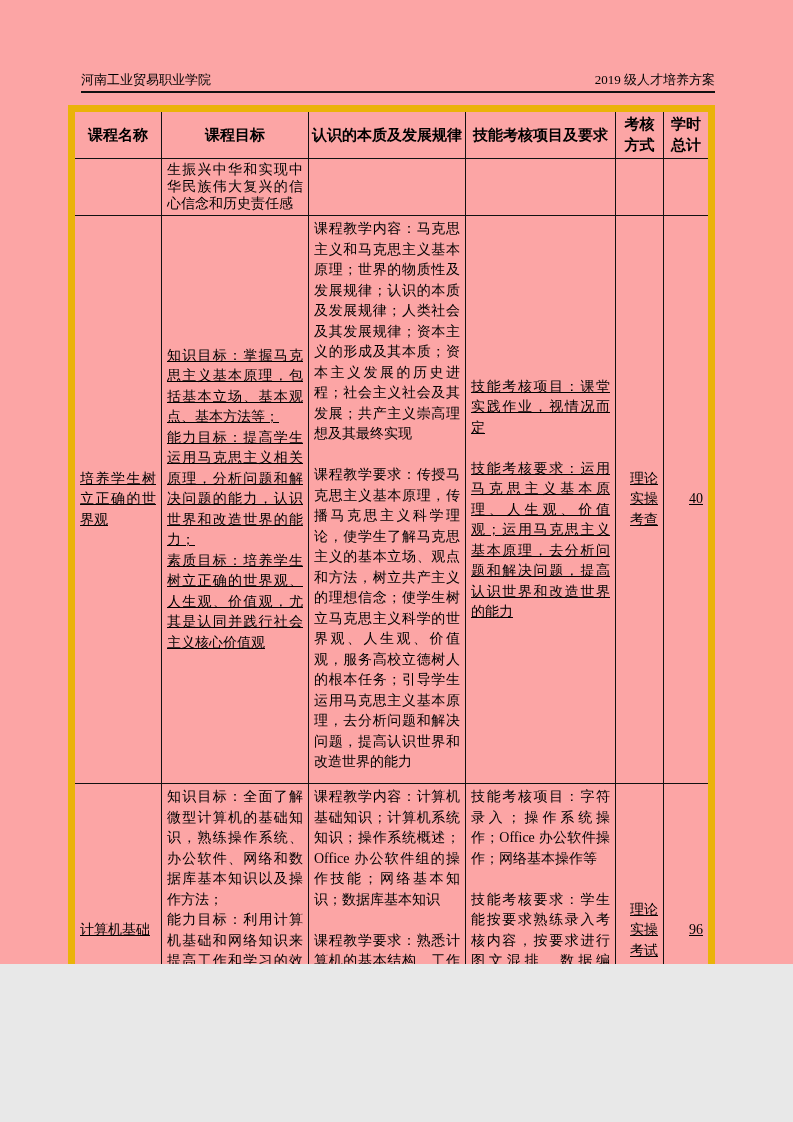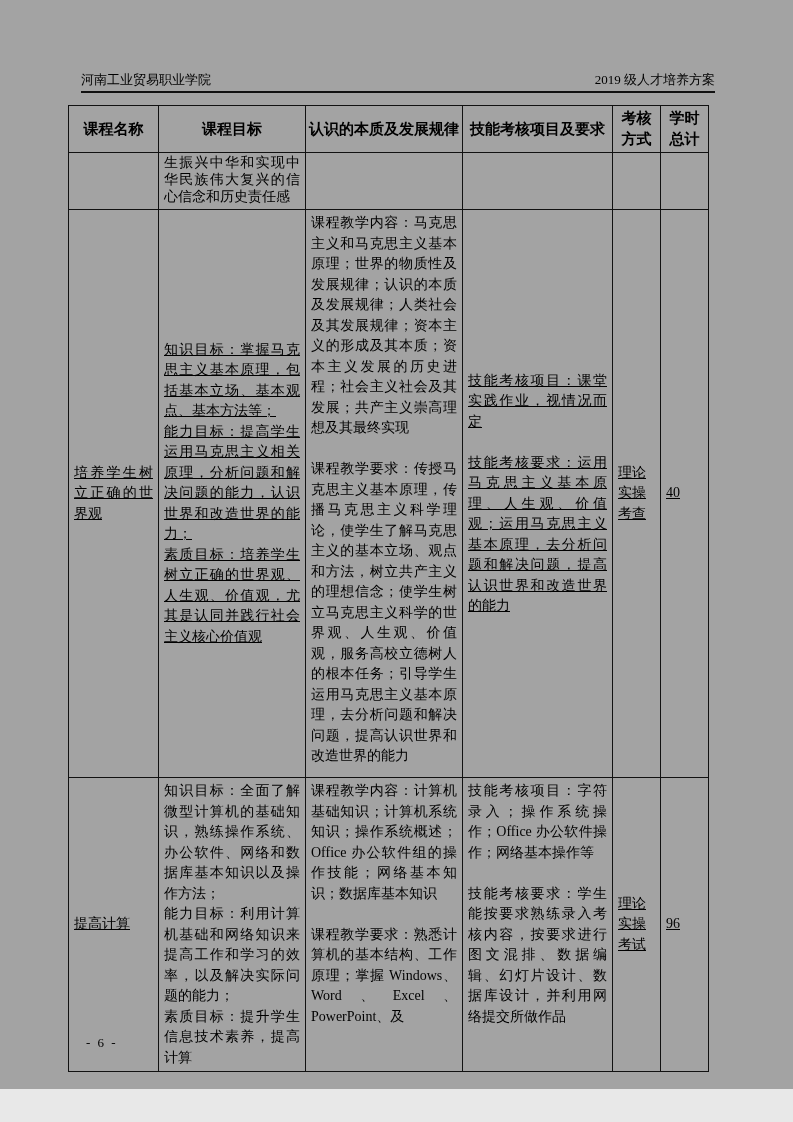--- a/index.html
+++ b/index.html
@@ -1,42 +1,42 @@
 <!DOCTYPE html>
 <html><head>
 <meta charset="utf-8">
 <style>
   * { margin:0; padding:0; box-sizing:border-box; }
   html,body { background:#e8e8e8; }
   .page {
     position:relative;
-    width:793px; height:1089px;
+    width:793px; height:964px;
     margin:0 auto;
-    background:#a3a3a3;
+    background:#fca5a5;
     font-family:"Liberation Serif","DejaVu Serif",serif;
     color:#000;
   }
   .doc-header {
     position:absolute;
     left:81px; top:72px;
     width:634px; height:21px;
     border-bottom:2px solid #111;
     display:flex;
     justify-content:space-between;
     align-items:flex-start;
     font-size:13px;
     line-height:15px;
   }
   .course-table {
     position:absolute;
     left:68px; top:105px;
     width:640px;
     border-collapse:collapse;
     table-layout:fixed;
-    border:1px solid #eab308;
+    border:7px solid #eab308;
   }
   .course-table th, .course-table td {
     border:1px solid #111;
     white-space:pre-wrap;
     overflow:hidden;
   }
   .course-table th {
     font-size:15px;
     font-weight:bold;
     text-align:center;
@@ -45,25 +45,25 @@
     padding:2px 2px;
   }
   .course-table td {
     font-size:14px;
     line-height:20.5px;
     padding:3px 5px;
     text-align:justify;
     vertical-align:top;
   }
   tr.r-head { height:43px; }
-  tr.r-0 { height:52px;font-family:Liberation Mono, monospace; }
+  tr.r-0 { height:52px; }
   tr.r-1 { height:568px; }
   tr.r-2 { height:250px; }
   td.v-mid { vertical-align:middle;text-decoration:underline; }
-  td.t-center { text-align:left; }
+  td.t-center { text-align:right; }
   td.tight { line-height:17px; padding-top:2px; }
   .doc-footer {
     position:absolute;
     left:86px; top:1035px;
     font-size:13px;
     letter-spacing:2px;
   }
 </style>
 </head>
 <body>
@@ -116,21 +116,21 @@
         <td class="v-mid">技能考核项目：课堂实践作业，视情况而定
 
 技能考核要求：运用马克思主义基本原理、人生观、价值观；运用马克思主义基本原理，去分析问题和解决问题，提高认识世界和改造世界的能力</td>
         <td class="v-mid t-center">理论
 实操
 考查</td>
         <td class="v-mid t-center">40</td>
       </tr>
 
       <tr class="r-2">
-        <td class="v-mid">提高计算</td>
+        <td class="v-mid">计算机基础</td>
         <td>知识目标：全面了解微型计算机的基础知识，熟练操作系统、办公软件、网络和数据库基本知识以及操作方法；
 能力目标：利用计算机基础和网络知识来提高工作和学习的效率，以及解决实际问题的能力；
 素质目标：提升学生信息技术素养，提高计算</td>
         <td>课程教学内容：计算机基础知识；计算机系统知识；操作系统概述；Office 办公软件组的操作技能；网络基本知识；数据库基本知识
 
 课程教学要求：熟悉计算机的基本结构、工作原理；掌握 Windows、Word、Excel、PowerPoint、及</td>
         <td>技能考核项目：字符录入；操作系统操作；Office 办公软件操作；网络基本操作等
 
 技能考核要求：学生能按要求熟练录入考核内容，按要求进行图文混排、数据编辑、幻灯片设计、数据库设计，并利用网络提交所做作品</td>
         <td class="v-mid t-center">理论

